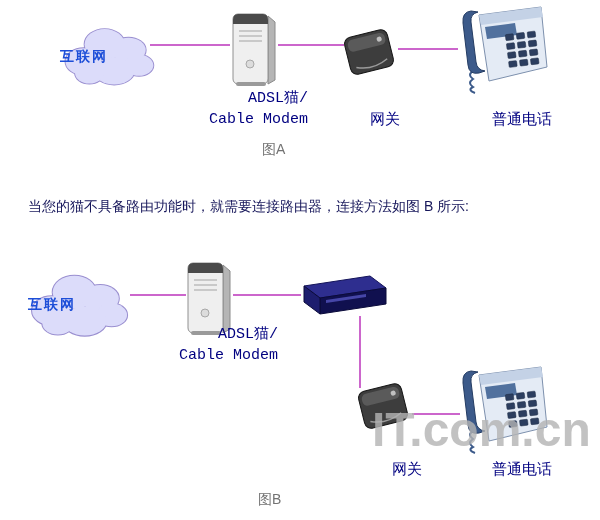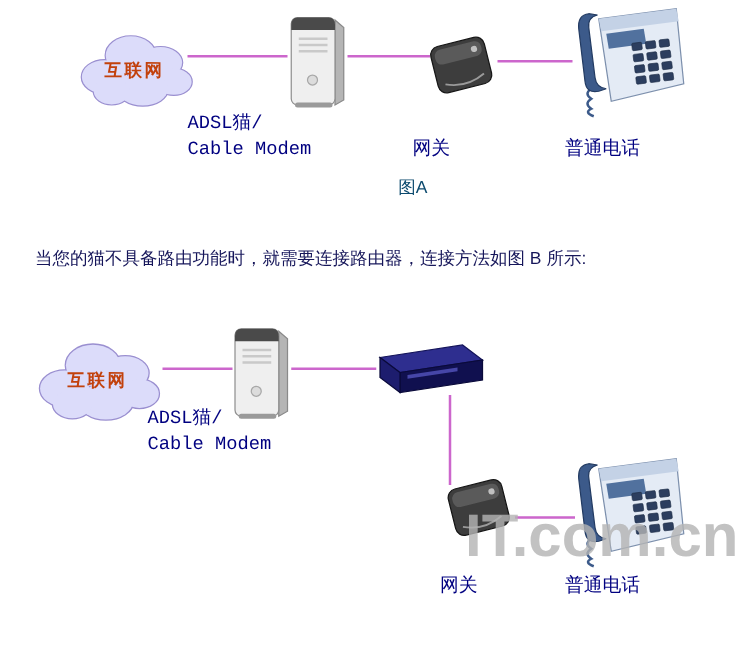--- a/index.html
+++ b/index.html
@@ -3,31 +3,31 @@
 <meta charset="utf-8">
 <style>
   html,body{margin:0;padding:0;background:#ffffff;}
   .canvas{
     position:relative;width:600px;height:520px;background:#ffffff;overflow:hidden;
     font-family:"Liberation Sans",sans-serif;
   }
   .device{position:absolute;z-index:2;}
   .connector{position:absolute;background:#cc66cc;z-index:1;}
   .label{
-    position:absolute;color:#000080;font-size:15px;text-align:left;
+    position:absolute;color:#000080;font-size:15px;text-align:right;
     line-height:21px;z-index:3;
   }
   .modem-label{font-family:"Liberation Mono","DejaVu Sans Mono",monospace;}
   .modem-label span{display:block;}
   .cloud-label{
-    position:absolute;color:#c2410c;font-weight:bold;font-size:14px;
-    letter-spacing:2px;text-align:center;z-index:3;
+    position:absolute;color:#1d4ed8;font-weight:bold;font-size:14px;
+    letter-spacing:2px;text-align:left;z-index:3;
   }
   .caption{
-    position:absolute;color:#0c4a6e;font-size:14px;text-align:right;z-index:3;
+    position:absolute;color:#737373;font-size:14px;text-align:left;z-index:3;
   }
   .note{
     position:absolute;left:28px;top:196px;width:560px;color:#16165a;
     font-size:14px;line-height:20px;z-index:3;
   }
   .watermark{
     position:absolute;left:372px;top:402px;width:215px;z-index:6;
     color:#b4b4b4;opacity:0.8;font-weight:bold;font-size:48px;
     font-family:"Liberation Sans",sans-serif;text-align:left;
   }
@@ -204,16 +204,17 @@
       <path d="M16 8 q-9 1 -8 12 l5 42 q1 10 11 8 l6 -2 q-8 -1 -9 -9 l-5 -40 q-1 -8 7 -10 z" fill="#3c5a8a" stroke="#243c63"></path>
     </svg>
   </div>
 
   <div class="label modem-label" style="left:118px;top:324px;width:160px;">
     <span>ADSL猫/</span>
     <span>Cable Modem</span>
   </div>
   <div class="label" style="left:352px;top:458px;width:70px;">网关</div>
   <div class="label" style="left:452px;top:458px;width:100px;">普通电话</div>
+  <div class="caption" style="left:258px;top:491px;width:80px;">图B</div>
 
   <div class="watermark">IT.com.cn</div>
 
 </div>
 
 </body></html>

